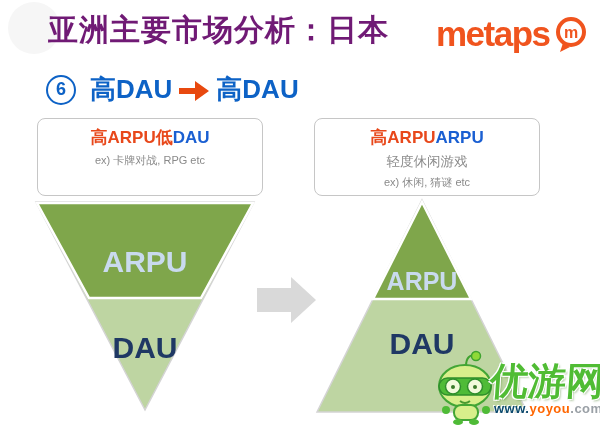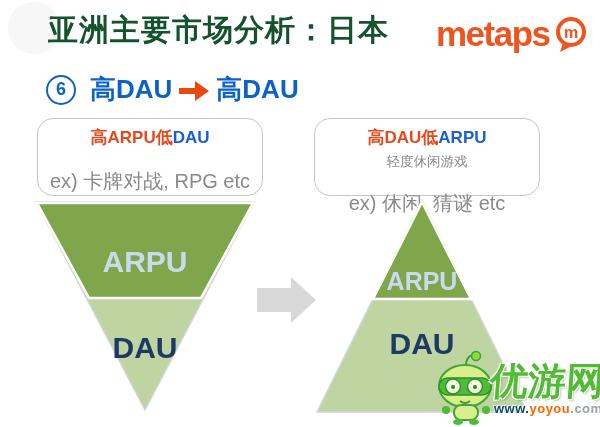--- a/index.html
+++ b/index.html
@@ -7,21 +7,21 @@
     position:relative; width:600px; height:427px; background:#ffffff;
     font-family:"Liberation Sans", sans-serif; overflow:hidden;
   }
   
   .title-circle {
     position:absolute; left:8px; top:2px; width:52px; height:52px;
     border-radius:50%; background:#f6f6f6;
   }
   .slide-title {
     position:absolute; left:48px; top:10px; margin:0;
-    font-size:30px; font-weight:800; color:#14532d; letter-spacing:1px;
+    font-size:30px; font-weight:800; color:#701a75; letter-spacing:1px;
     white-space:nowrap;
   }
   .metaps-logo {
     position:absolute; left:436px; top:6px; display:flex; align-items:center;margin-top:8px;
   }
   .metaps-word {
     font-size:35px; font-weight:800; color:#F0541E; letter-spacing:-1.5px;
     line-height:36px; text-transform:lowercase;
   }
   .metaps-bubble { margin-left:3px; margin-top:2px; }
@@ -33,30 +33,30 @@
   .num-circle {
     width:26px; height:26px; border:2.5px solid #0D62C6; border-radius:50%;
     display:flex; align-items:center; justify-content:center;
     font-size:18px; font-weight:800; color:#0D62C6; margin-right:14px;
   }
   .heading-text { font-size:26px; font-weight:800; white-space:nowrap; }
   .heading-arrow { margin:2px 6px 0 6px; }
   
   .card {
     position:absolute; top:118px; height:78px; background:#fff;
-    border:1.5px solid #C6C6C6; border-radius:16px; text-align:center;
+    border:1.5px solid #C6C6C6; border-radius:8px; text-align:center;
     box-sizing:border-box; padding-top:7px;
   }
   .card.left  { left:37px;  width:226px; }
   .card.right { left:314px; width:226px; }
   .card-title { font-size:17px; font-weight:800; letter-spacing:0; }
   .card-title .hl   { color:#E8481B; }
   .card-title .rest { color:#1A5FD2; }
   .card-sub  { font-size:13.5px; color:#8A8A8A; margin-top:4px; }
-  .card-ex   { font-size:20px;   color:#8A8A8A; margin-top:19px; }
+  .card-ex   { font-size:11px;   color:#8A8A8A; margin-top:4px; }
   
   .diagram { position:absolute; left:0; top:198px; }
   .tri-label-light { font-weight:800; fill:#C9DAEE; }
   .tri-label-dark  { font-weight:800; fill:#1F3864; }
   
   .watermark { position:absolute; left:430px; top:346px; width:170px; height:81px; }
   .mascot { position:absolute; left:0; top:2px; }
   .wm-site {
     position:absolute; left:60px; top:10px; font-size:38px; font-weight:800;
     color:#50BC34; white-space:nowrap; transform:skewX(-4deg);
@@ -99,21 +99,21 @@
 
   <div class="card left">
     <div class="card-title">
       <span class="hl">高ARPU低</span><span class="rest">DAU</span>
     </div>
     <div class="card-ex">ex) 卡牌对战, RPG etc</div>
   </div>
 
   <div class="card right">
     <div class="card-title">
-      <span class="hl">高DAU低</span><span class="rest">ARPU</span>
+      <span class="hl">高ARPU</span><span class="rest">ARPU</span>
     </div>
     <div class="card-sub">轻度休闲游戏</div>
     <div class="card-ex">ex) 休闲, 猜谜 etc</div>
   </div>
 
   <svg class="diagram" width="600" height="229" viewBox="0 0 600 229" font-family="Liberation Sans, sans-serif">
 
     <g>
       <polygon points="36,4 254,4 145,212" fill="#BED5A2" stroke="#D4D4D4" stroke-width="1.5"></polygon>
       <polygon points="37,5 253,5 201,100 89,100" fill="#7FA64B" stroke="#FFFFFF" stroke-width="2.5"></polygon>

